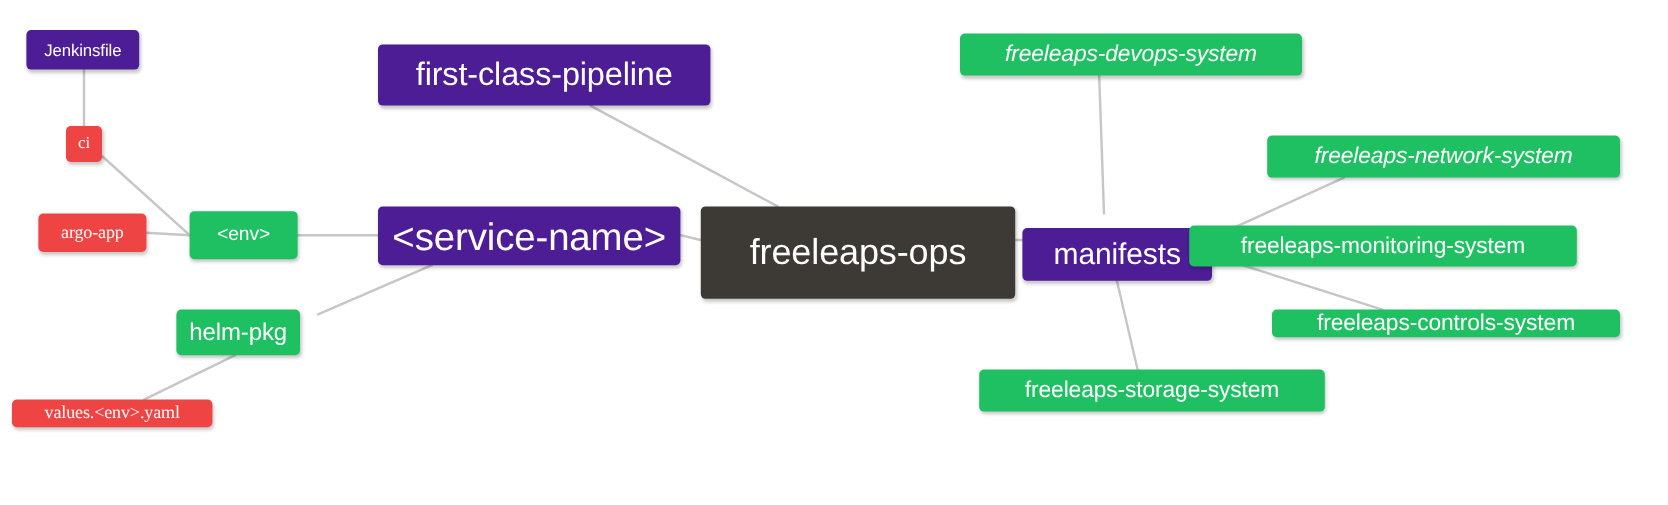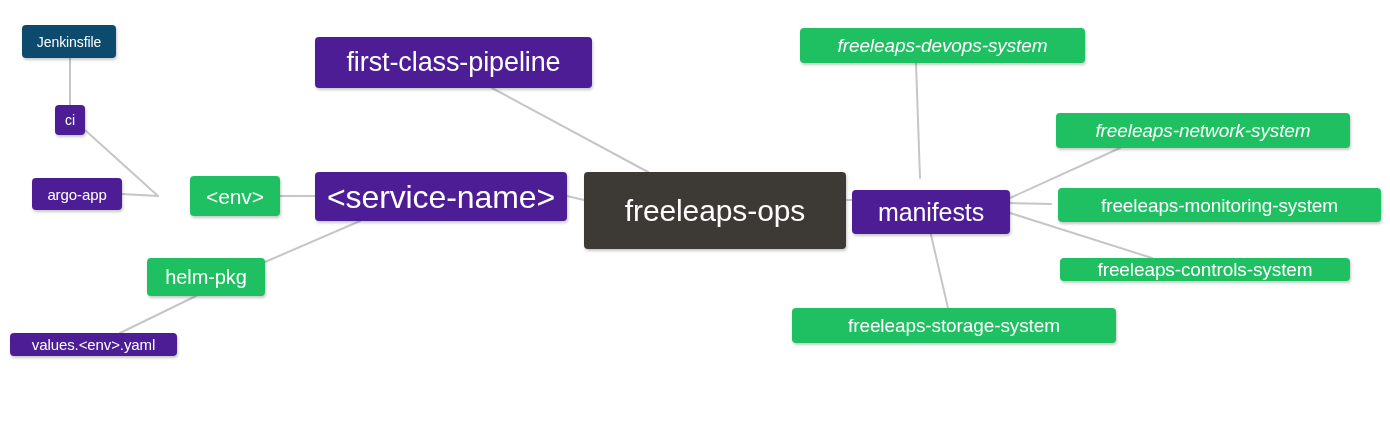--- a/index.html
+++ b/index.html
@@ -35,22 +35,22 @@
     border-radius: 4px;
     color: #ffffff;
     white-space: nowrap;
     line-height: 1;
     box-shadow: 1px 2px 3px rgba(0,0,0,0.22);
     letter-spacing: -0.1px;
   }
   .node.root      { background: #3d3935; }
   .node.blue      { background: #4c1d95; }
   .node.green     { background: #1fc062; }
-  .node.orange    { background: #0c4a6e; }
-  .node.red       { background: #4c1d95; }
+  .node.orange    { background: #4c1d95; }
+  .node.red       { background: #ef4444; font-family: Liberation Serif, serif; }
 </style>
 </head>
 <body>
 
 <div id="canvas">
   <svg id="edges" viewBox="0 0 1390 421" xmlns="http://www.w3.org/2000/svg">
       <line x1="70" y1="58" x2="70" y2="105" stroke="#c6c6c6" stroke-width="2" stroke-linecap="round"></line>
       <line x1="85" y1="130" x2="158" y2="196" stroke="#c6c6c6" stroke-width="2" stroke-linecap="round"></line>
       <line x1="122" y1="194" x2="158" y2="196" stroke="#c6c6c6" stroke-width="2" stroke-linecap="round"></line>
       <line x1="248" y1="196" x2="315" y2="196" stroke="#c6c6c6" stroke-width="2" stroke-linecap="round"></line>
@@ -63,25 +63,25 @@
       <line x1="1010" y1="198" x2="1120" y2="148" stroke="#c6c6c6" stroke-width="2" stroke-linecap="round"></line>
       <line x1="1010" y1="203" x2="1051" y2="204" stroke="#c6c6c6" stroke-width="2" stroke-linecap="round"></line>
       <line x1="1010" y1="213" x2="1152" y2="258" stroke="#c6c6c6" stroke-width="2" stroke-linecap="round"></line>
       <line x1="928" y1="222" x2="948" y2="308" stroke="#c6c6c6" stroke-width="2" stroke-linecap="round"></line>
     </svg>
   <div id="nodes">
       <div class="node root" style="left: 584px; top: 172px; width: 262px; height: 77px; font-size: 30px;">freeleaps-ops</div>
       <div class="node blue" style="left: 315px; top: 37px; width: 277px; height: 51px; font-size: 27px;">first-class-pipeline</div>
       <div class="node blue" style="left: 315px; top: 172px; width: 252px; height: 49px; font-size: 32px;">&lt;service-name&gt;</div>
       <div class="node blue" style="left: 852px; top: 190px; width: 158px; height: 44px; font-size: 25px;">manifests</div>
-      <div class="node green" style="left: 158px; top: 176px; width: 90px; height: 40px; font-size: 21px; margin-left: 32px;">&lt;env&gt;</div>
-      <div class="node green" style="left: 147px; top: 258px; width: 118px; height: 38px; font-size: 20px;">helm-pkg</div>
+      <div class="node green" style="left: 158px; top: 176px; width: 90px; height: 40px; font-size: 16px;">&lt;env&gt;</div>
+      <div class="node green" style="left: 147px; top: 258px; width: 103px; height: 38px; font-size: 20px;">helm-pkg</div>
       <div class="node green" style="left: 800px; top: 28px; width: 285px; height: 35px; font-size: 19px; font-style: italic;">freeleaps-devops-system</div>
       <div class="node green" style="left: 1056px; top: 113px; width: 294px; height: 35px; font-size: 19px; font-style: italic;">freeleaps-network-system</div>
-      <div class="node green" style="left: 1058px; top: 188px; width: 323px; height: 34px; font-size: 19px;">freeleaps-monitoring-system</div>
+      <div class="node green" style="left: 991px; top: 188px; width: 323px; height: 34px; font-size: 19px;">freeleaps-monitoring-system</div>
       <div class="node green" style="left: 1060px; top: 258px; width: 290px; height: 23px; font-size: 19px;">freeleaps-controls-system</div>
-      <div class="node green" style="left: 792px; top: 308px; width: 324px; height: 35px; font-size: 19px;">freeleaps-storage-system</div>
+      <div class="node green" style="left: 816px; top: 308px; width: 288px; height: 35px; font-size: 19px;">freeleaps-storage-system</div>
       <div class="node orange" style="left: 22px; top: 25px; width: 94px; height: 33px; font-size: 14px;">Jenkinsfile</div>
       <div class="node red" style="left: 55px; top: 105px; width: 30px; height: 30px; font-size: 14px;">ci</div>
       <div class="node red" style="left: 32px; top: 178px; width: 90px; height: 32px; font-size: 15px;">argo-app</div>
       <div class="node red" style="left: 10px; top: 333px; width: 167px; height: 23px; font-size: 15px;">values.&lt;env&gt;.yaml</div>
     </div>
 </div>
 
 </body></html>

